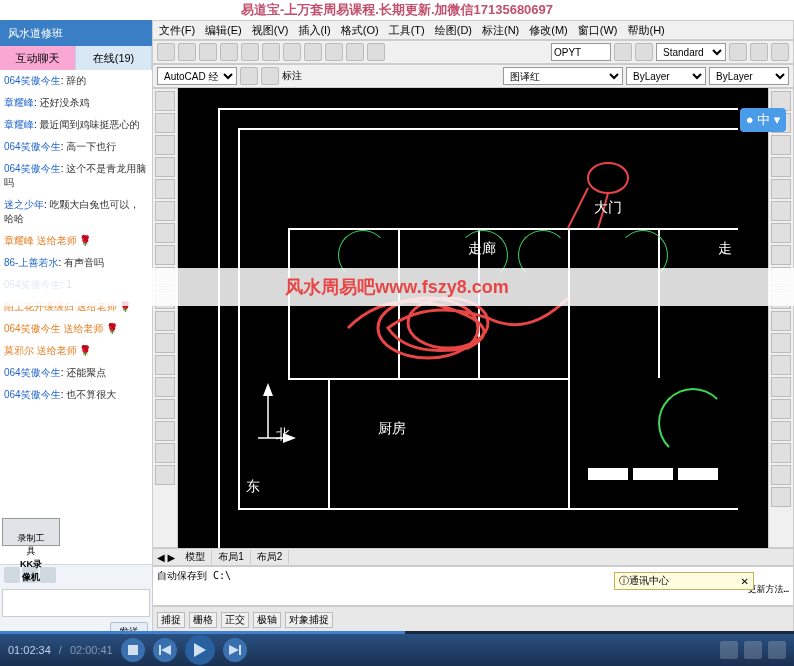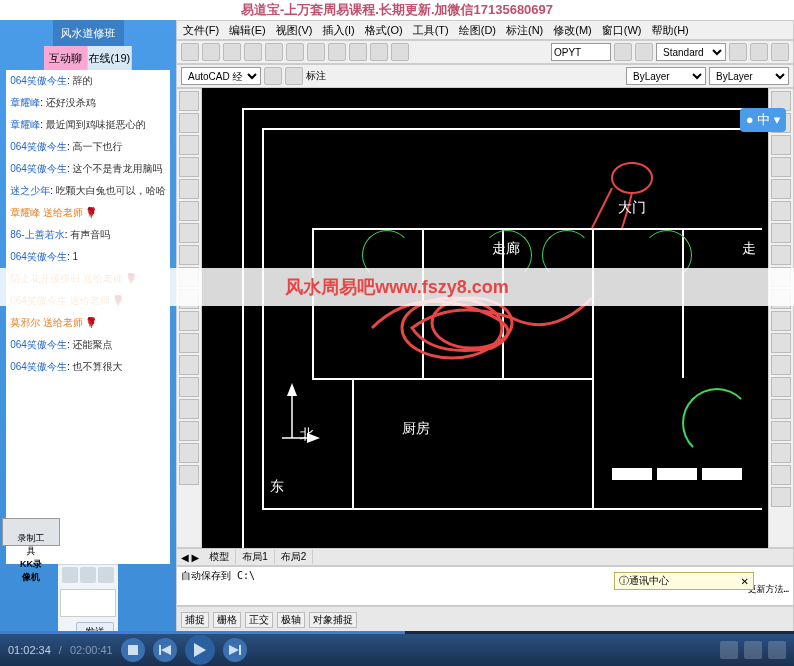--- a/index.html
+++ b/index.html
@@ -5,21 +5,21 @@
     * { margin: 0; padding: 0; box-sizing: border-box; }
     body { width: 794px; height: 666px; font-family: "Microsoft YaHei", sans-serif; overflow: hidden; position: relative; background: #f0f0f0; }
     
     .top-banner { height: 20px; background: #fff; text-align: center; font-size: 13px; color: #c0506d; line-height: 20px; font-weight: bold; }
     
     .main-area { position: absolute; top: 20px; left: 0; right: 0; bottom: 32px; display: flex; }
     
     .watermark-overlay { position: absolute; top: 268px; left: 0; right: 0; height: 38px; background: rgba(255,255,255,0.85); z-index: 100; text-align: center; line-height: 38px; font-size: 18px; color: #e84545; font-weight: bold; }
     
     
-    .chat-panel { width: 176px; background: linear-gradient(#4a9ce8, #3d8dd8); display: flex; flex-direction: column; align-items: center; }
+    .chat-panel { width: 152px; background: linear-gradient(#4a9ce8, #3d8dd8); display: flex; flex-direction: column; }
     .chat-title { height: 26px; background: #3a7ec5; color: #fff; font-size: 11px; padding: 5px 8px; display: flex; align-items: center; }
     .chat-tabs { height: 24px; display: flex; background: #d8e8f5; }
     .chat-tab { flex: 1; font-size: 11px; text-align: center; line-height: 24px; border-right: 1px solid #c0d5e8; cursor: pointer; }
     .chat-tab.active { background: #f9a8d4; }
     .chat-messages { flex: 1; background: #fff; overflow-y: auto; font-size: 10px; padding: 4px; }
     .msg { margin-bottom: 8px; }
     .msg-user { color: #2266cc; }
     .msg-text { color: #333; }
     .msg-gift { color: #e67e22; }
     .chat-input-area { height: 70px; background: #f0f4f8; border-top: 1px solid #d0d8e0; }
@@ -165,20 +165,21 @@
       <div class="tb-icon"></div>
       <div class="tb-icon"></div>
     </div>
 
     <div class="cad-toolbar2">
       <select class="tb-select med"><option>AutoCAD 经典</option></select>
       <div class="tb-icon"></div>
       <div class="tb-icon"></div>
       <span style="font-size:10px">标注</span>
       <div style="flex:1"></div>
+      <select class="tb-select layer"><option>图译红</option></select>
       <select class="tb-select color"><option>ByLayer</option></select>
       <select class="tb-select color"><option>ByLayer</option></select>
     </div>
 
     <div class="input-indicator">● <span>中</span> ▾</div>
 
     <div class="cad-workspace">
       <div class="cad-left-tools">
         <div class="tool-icon"></div>
         <div class="tool-icon"></div>

